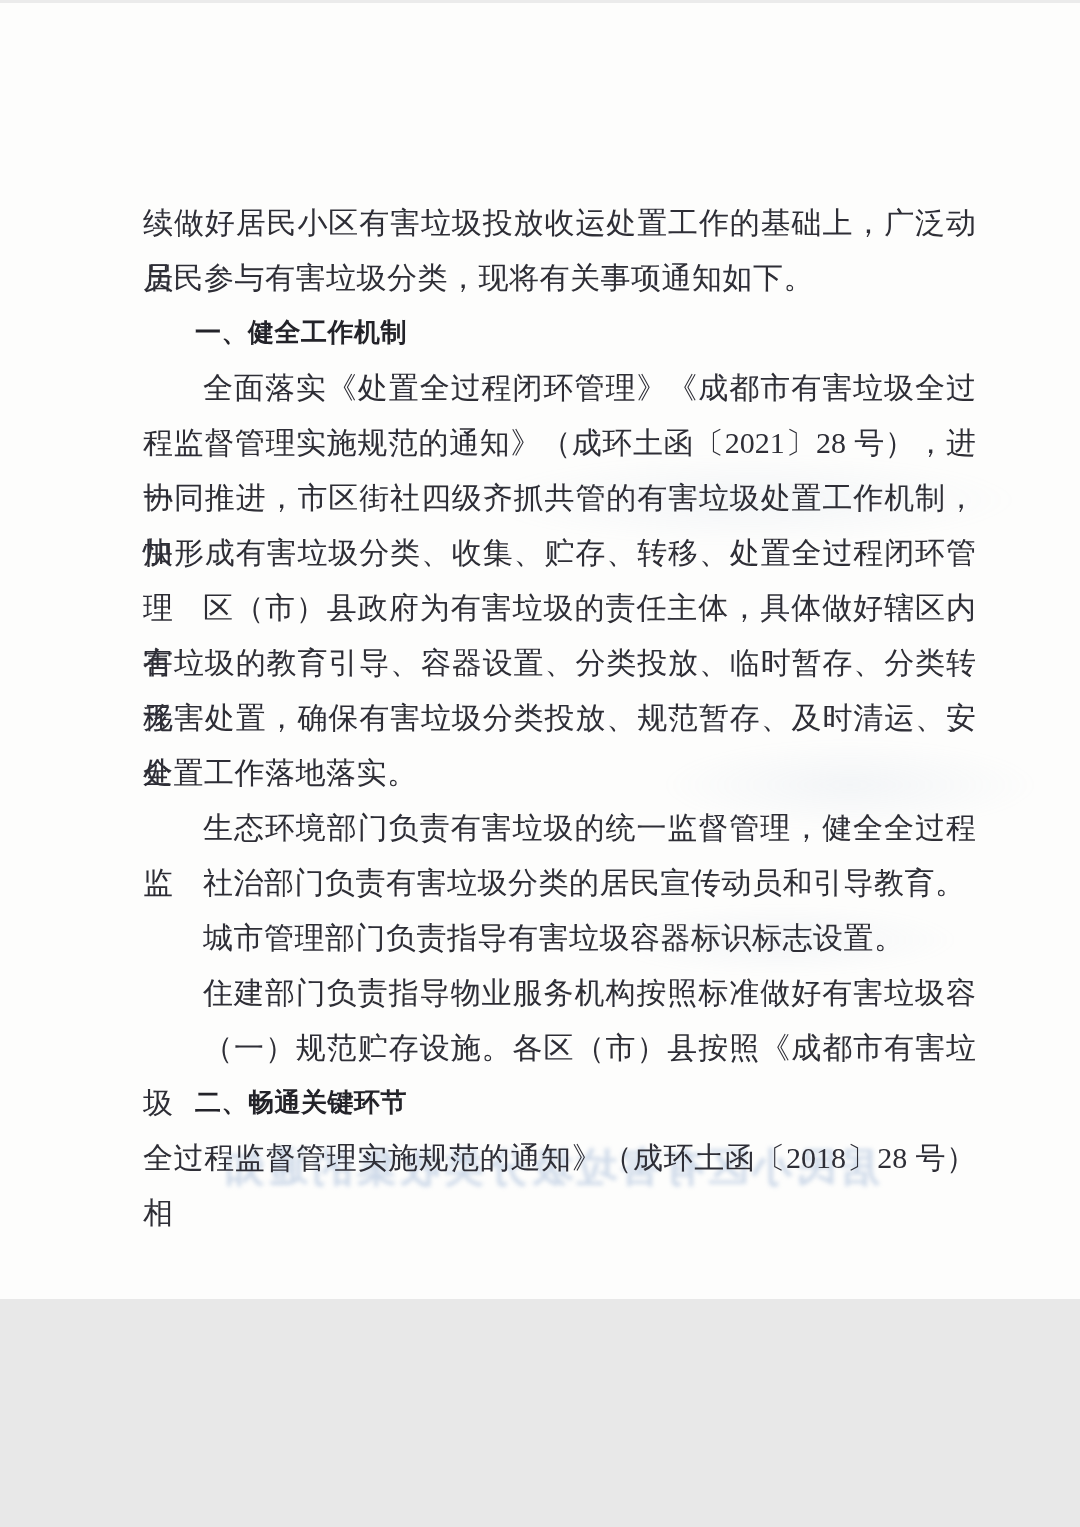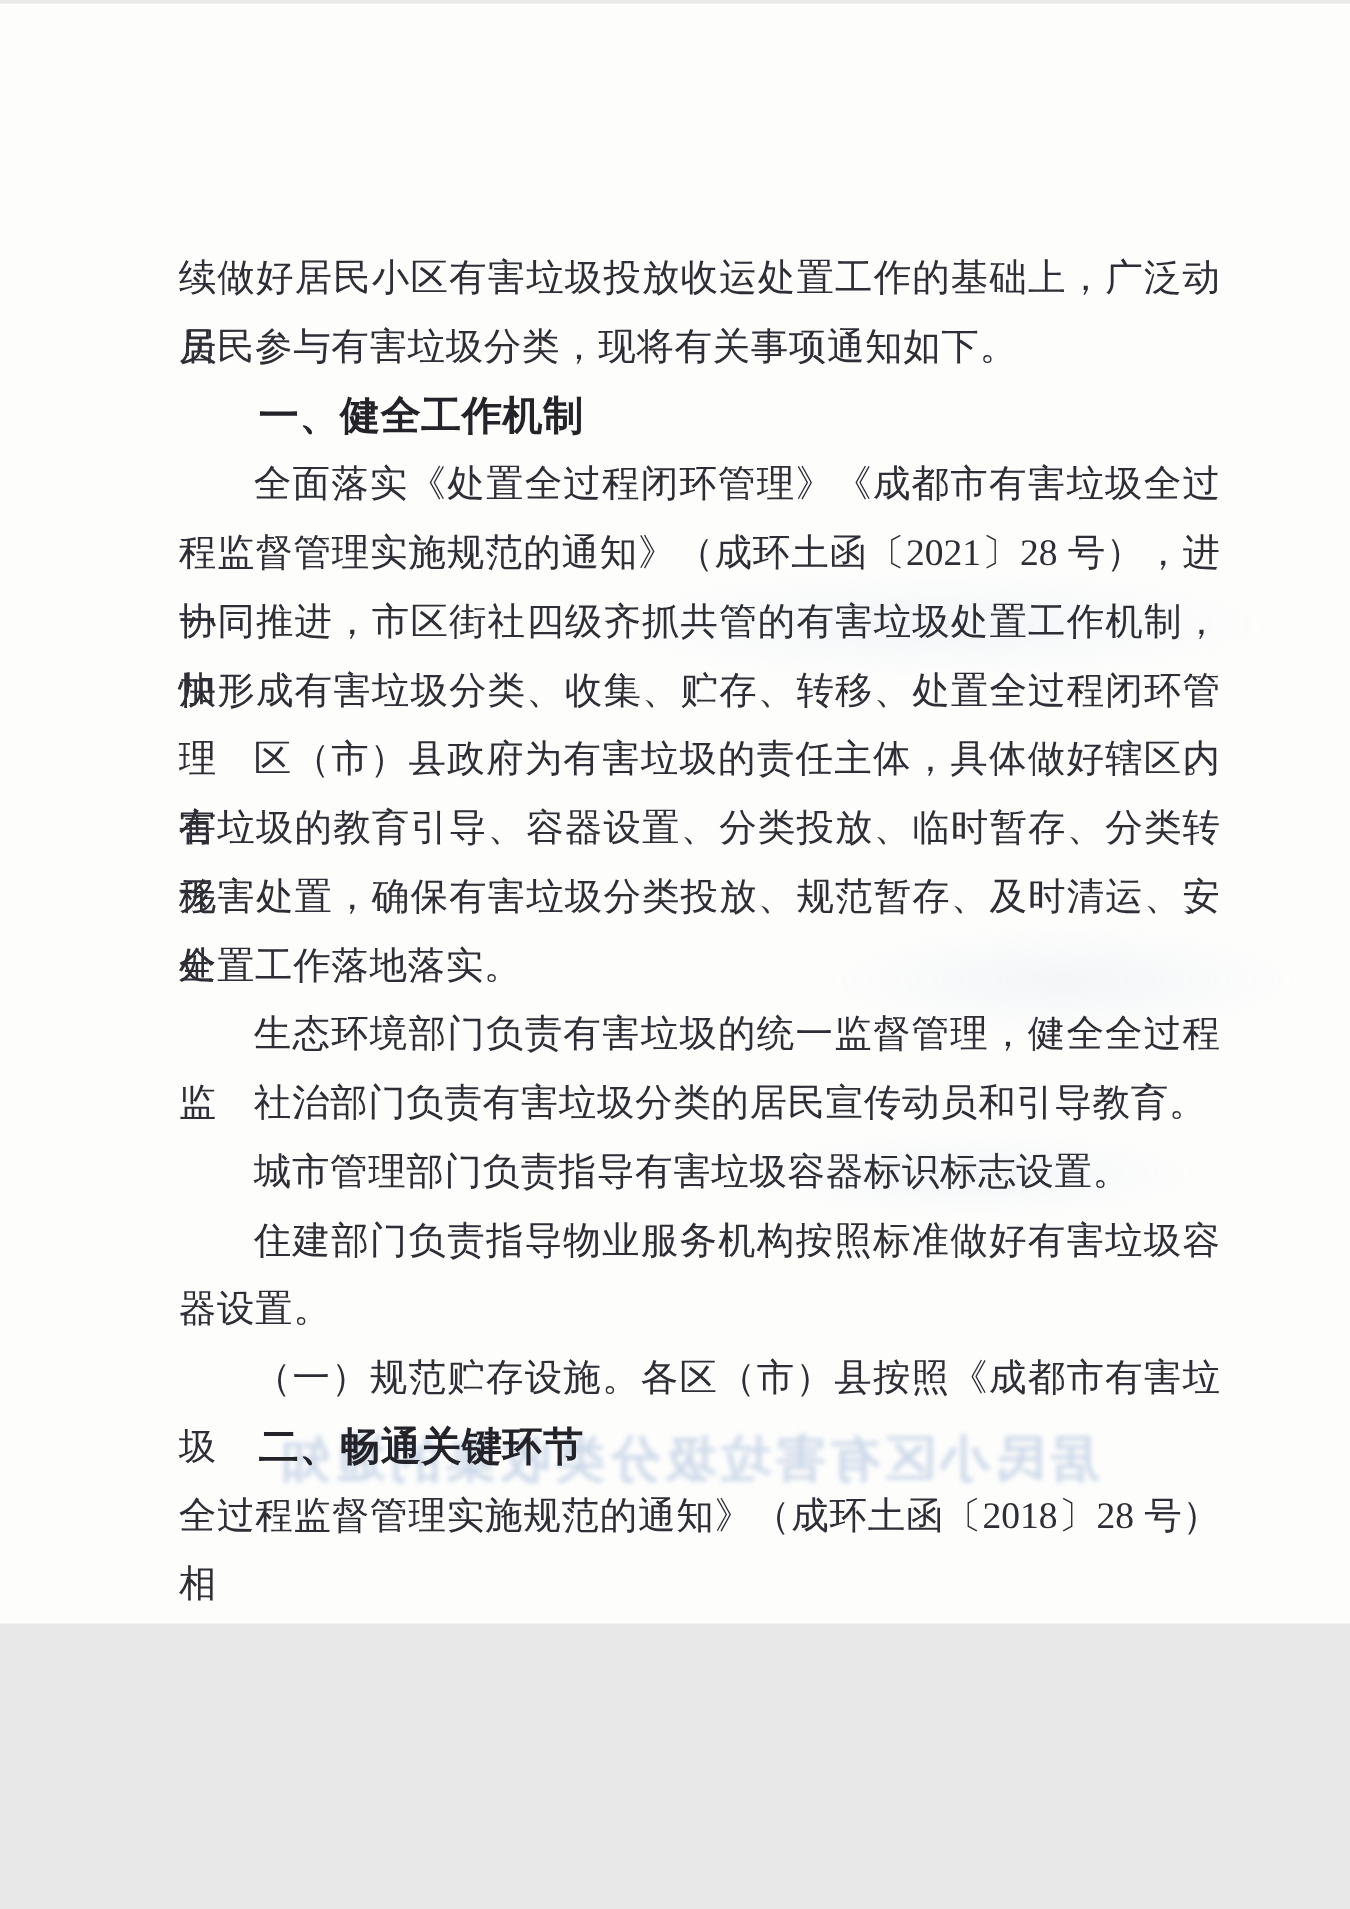--- a/index.html
+++ b/index.html
@@ -42,21 +42,21 @@
     text-align: justify;
     text-align-last: justify;
     text-justify: inter-character;
     letter-spacing: 0;
   }
   .line.indent { text-indent: 2em; }
   .line.heading {
     font-family: "Liberation Sans", "DejaVu Sans", sans-serif;
     font-weight: 700;
     color: var(--heading_ink);
-    font-size: 32px;
+    font-size: 26px;
   }
   .page-number {
     position: absolute;
     left: 165px;
     top: 1340px;
     font-size: 28px;
     line-height: 55px;
     color: #3a3a44;
     letter-spacing: 6px;
   }
@@ -107,20 +107,19 @@
     <div class="line justify">协同推进，市区街社四级齐抓共管的有害垃圾处置工作机制，加</div>
     <div class="line justify">快形成有害垃圾分类、收集、贮存、转移、处置全过程闭环管理。</div>
     <div class="line justify indent">区（市）县政府为有害垃圾的责任主体，具体做好辖区内有</div>
     <div class="line justify">害垃圾的教育引导、容器设置、分类投放、临时暂存、分类转移、</div>
     <div class="line justify">无害处置，确保有害垃圾分类投放、规范暂存、及时清运、安全</div>
     <div class="line">处置工作落地落实。</div>
     <div class="line justify indent">生态环境部门负责有害垃圾的统一监督管理，健全全过程监</div>
     <div class="line indent">社治部门负责有害垃圾分类的居民宣传动员和引导教育。</div>
     <div class="line indent">城市管理部门负责指导有害垃圾容器标识标志设置。</div>
     <div class="line justify indent">住建部门负责指导物业服务机构按照标准做好有害垃圾容</div>
-    <div class="line">器设置。</div>
     <div class="line justify indent">（一）规范贮存设施。各区（市）县按照《成都市有害垃圾</div>
     <div class="line heading indent">二、畅通关键环节</div>
     <div class="line justify">全过程监督管理实施规范的通知》（成环土函〔2018〕28 号）相</div>
   </div>
 
   <div class="page-number">— 2 —</div>
 </div>
 
 </body></html>

